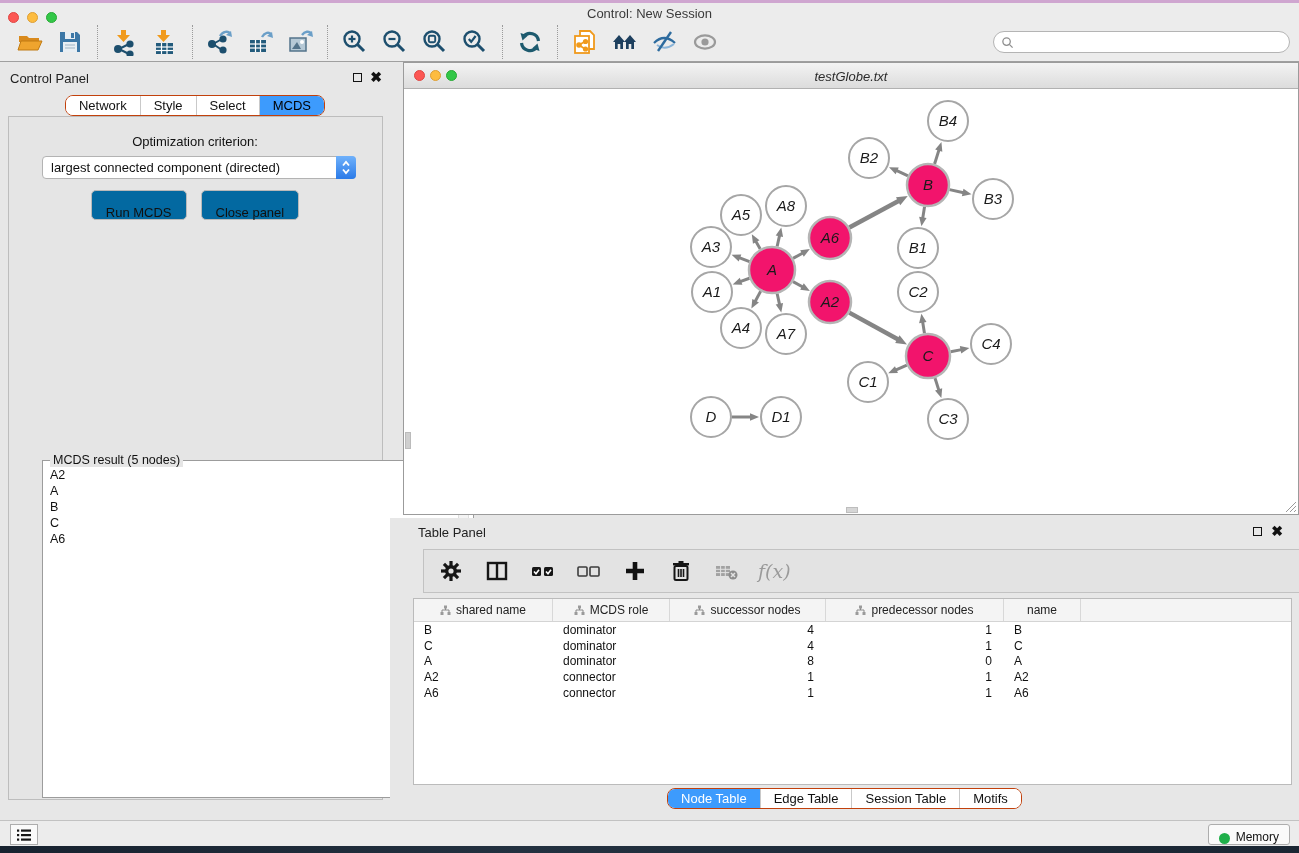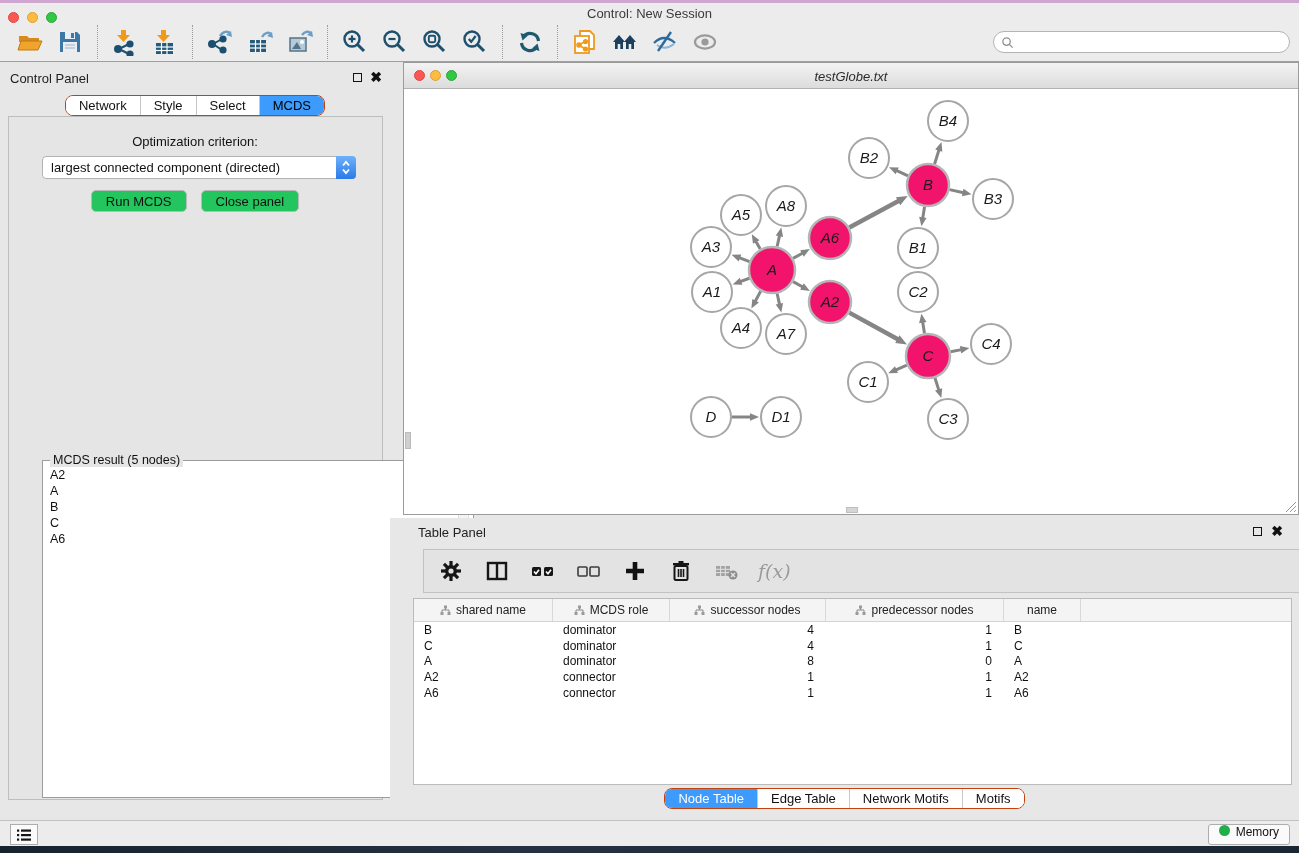--- a/index.html
+++ b/index.html
@@ -35,22 +35,22 @@
   .seg .tab { padding:2px 13px; font-size:13px; color:#111; border-right:1px solid #c9c9c9; background:#fff; cursor:default; }
   .seg .tab:last-child { border-right:none; }
   .cp-box { position:absolute; left:8px; top:54px; width:375px; height:684px; border:1px solid #bdbdbd; background:#e5e5e5; }
   .opt-label { position:absolute; left:0; right:0; top:72px; text-align:center; font-size:13px; color:#111; }
   .dropdown { position:absolute; left:42px; top:94px; width:314px; height:23px; background:#fff;
               border:1px solid #b3b3b3; border-radius:4px; display:flex; align-items:center; }
   .dropdown .dd-text { flex:1; font-size:13px; color:#111; padding-left:8px; white-space:nowrap; overflow:hidden; }
   .dd-spin { width:20px; height:23px; margin-right:-1px; border-radius:0 4px 4px 0;
              background:linear-gradient(#6fb1fb,#2a7ae8); display:flex; align-items:center; justify-content:center; }
   .cp-btns { position:absolute; left:0; right:0; top:128px; display:flex; justify-content:center; gap:14px; }
-  .push-btn { background:#22c55e; border:1px solid #b9b9b9; border-radius:5px; font-size:13px; color:#111;
-              padding:2px 14px; height:22px; font-family:"Liberation Sans",sans-serif; }
+  .push-btn { background:#0369a1; border:1px solid #b9b9b9; border-radius:5px; font-size:13px; color:#111;
+              padding:14px 14px; height:22px; font-family:"Liberation Sans",sans-serif; }
   .result-box { position:absolute; left:14px; top:398px; width:432px; height:338px; border:1px solid #9c9c9c;
                 background:#fff;margin-left:28px; }
   .result-title { position:absolute; left:7px; top:-8px; background:#e5e5e5; padding:0 3px; font-size:12.5px; color:#111; }
   .result-list { position:absolute; left:1px; top:6px; right:18px; bottom:2px; overflow:hidden; }
   .result-list .list-item { font-size:12.5px; color:#111; padding-left:6px; line-height:16px; }
   .result-scroll { position:absolute; right:4px; top:6px; width:11px; bottom:4px; background:#f4f4f4; border:1px solid #dedede; }
 
   
   .net-window { position:absolute; left:403px; top:62px; width:896px; height:453px; background:#fff;
                 border:1px solid #9b9b9b;font-style:italic; }
@@ -79,21 +79,21 @@
   .td { font-size:12px; color:#111; overflow:hidden; white-space:nowrap; }
   .td.left { padding-left:10px; text-align:left; }
   .td.right { padding-right:12px; text-align:right; }
   .tp-tabs { position:absolute; left:0; right:0; top:270px; display:flex; justify-content:center; }
 
   
   .statusbar { position:absolute; left:0; top:820px; width:1299px; height:26px; background:#ececec; border-top:1px solid #c2c2c2; }
   .list-btn { position:absolute; left:10px; top:3px; width:28px; height:21px; background:#fafafa; border:1px solid #adadad;
               display:flex; align-items:center; justify-content:center; }
   .memory-btn { position:absolute; right:9px; top:3px; height:21px; background:#fafafa; border:1px solid #adadad;
-                border-radius:3px; display:flex; align-items:flex-start; gap:6px; padding:0 10px; font-size:12px; color:#111; }
+                border-radius:3px; display:flex; align-items:flex-end; gap:6px; padding:0 10px; font-size:12px; color:#111; }
   .mem-dot { width:11px; height:11px; border-radius:50%; }
   .bottom-strip { position:absolute; left:0; top:846px; width:1299px; height:7px;
                   background:linear-gradient(90deg,#17222f,#233140 40%,#1a2633); }
 </style>
 </head>
 <body>
 
 <div class="screen">
 
   <div class="top-strip" style="background: rgb(207, 166, 208);"></div>
@@ -561,21 +561,21 @@
             <div class="td right" style="width: 156px;">1</div>
             <div class="td right" style="width: 178px;">1</div>
             <div class="td left" style="width: 77px;">A6</div>
           </div>
         </div>
     </div>
     <div class="tp-tabs">
       <div class="seg">
           <div class="tab" style="background: rgb(61, 155, 253); color: rgb(255, 255, 255);">Node Table</div>
           <div class="tab">Edge Table</div>
-          <div class="tab">Network Motifs</div>
+          <div class="tab">Session Table</div>
           <div class="tab">Motifs</div>
         </div>
     </div>
   </div>
 
   <div class="statusbar">
     <div class="list-btn">
       <svg width="18" height="16" viewBox="0 0 18 16">
         <g fill="#161616">
           <rect x="2" y="2.5" width="2.2" height="2.2"></rect>

